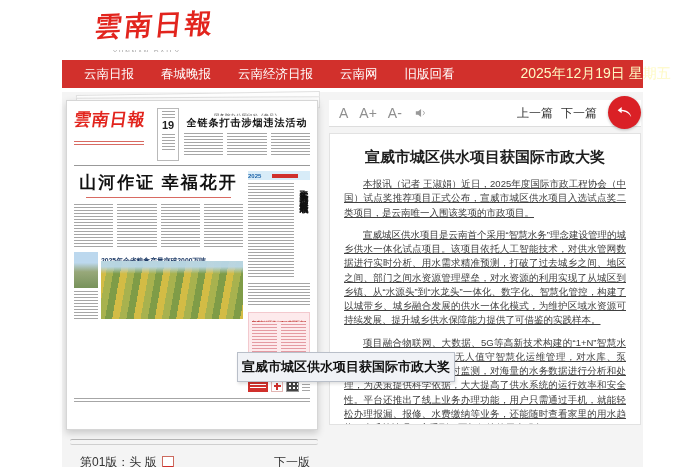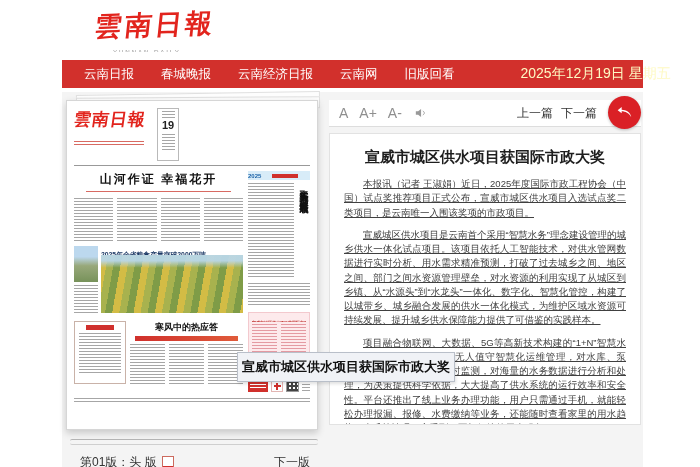--- a/index.html
+++ b/index.html
@@ -53,21 +53,21 @@
            align-items:center;padding:2px;box-sizing:border-box;}
   .datebox .ft{width:13px;}
   .date-day{font-size:11px;font-weight:bold;color:#222;line-height:13px;}
   .mh-right{flex:1;}
   .kicker{height:8px;overflow:hidden;text-align:center;}
   .kicker span{display:inline-block;font-size:10px;color:#444;transform:scale(.55);transform-origin:50% 0;white-space:nowrap;}
   .p-h1{font-size:10px;font-weight:bold;text-align:center;letter-spacing:1px;color:#111;white-space:nowrap;}
 
   .body-row{display:flex;gap:5px;margin-top:5px;}
   .b-left{flex:1;min-width:0;}
-  .mhl{font-size:12px;font-weight:bold;text-align:center;letter-spacing:2px;color:#111;white-space:nowrap;}
+  .mhl{font-size:17px;font-weight:bold;text-align:center;letter-spacing:2px;color:#111;white-space:nowrap;}
   .subline{height:3px;width:86%;margin:3px auto 4px;}
   .photo-row{display:flex;gap:3px;margin-top:4px;}
   .photo-left{width:24px;}
   .img1{height:36px;background:linear-gradient(180deg,#bcd8ee 0 30%,#98a87a 55%,#77925a 100%);}
   .photo-main{flex:1;min-width:0;}
   .photo-title{height:9px;overflow:hidden;white-space:nowrap;}
   .photo-title span{display:inline-block;font-size:10px;font-weight:bold;color:#1d3a66;
                     transform:scale(.68);transform-origin:0 0;white-space:nowrap;}
   .img2{height:58px;background:
         linear-gradient(180deg,rgba(185,215,232,.95) 0 10%,rgba(185,215,232,0) 22%),
@@ -181,55 +181,49 @@
             <div class="p-logo-block">
               <div class="p-logo">雲南日報</div>
               <div class="p-logo-sub"></div>
               <div class="p-slogan ft-red"></div>
             </div>
             <div class="datebox">
               <div class="ft" style="height:8px;"></div>
               <div class="date-day">19</div>
               <div class="ft" style="height:16px;margin-top:2px;"></div>
             </div>
+            <div class="mh-right">
+              <div class="kicker"><span>国务院办公厅印发《意见》</span></div>
+              <div class="p-h1">全链条打击涉烟违法活动</div>
+              <div class="cols" style="height:24px;margin-top:3px;">
+                <div class="ft"></div>
+                  <div class="ft"></div>
+                  <div class="ft"></div>
+              </div>
+            </div>
           </div>
 
           <div class="body-row">
             <div class="b-left">
               <div class="mhl">山河作证 幸福花开</div>
               <div class="subline ft-red"></div>
               <div class="cols" style="height:44px;">
                 <div class="ft"></div>
                   <div class="ft"></div>
                 <div class="ft"></div>
                   <div class="ft"></div>
               </div>
               <div class="photo-row">
                 <div class="photo-left">
                   <div class="img1"></div>
                   <div class="ft" style="height:30px;margin-top:3px;"></div>
                 </div>
                 <div class="photo-main">
                   <div class="photo-title"><span>2025年全省粮食产量突破2000万吨</span></div>
                   <div class="img2"></div>
-                </div>
-              </div>
-              <div class="bottom-row">
-                <div class="bbox">
-                  <div class="red-label"></div>
-                  <div class="ft" style="height:42px;margin:2px;"></div>
-                </div>
-                <div class="bmid">
-                  <div class="bh">寒风中的热应答</div>
-                  <div class="redbar"></div>
-                  <div class="cols" style="height:40px;">
-                    <div class="ft"></div>
-                      <div class="ft"></div>
-                      <div class="ft"></div>
-                  </div>
                 </div>
               </div>
             </div>
 
             <div class="b-right">
               <div class="banner">
                   <span>2025</span>
                   <i></i>
                 </div>
               <div class="vrow">

